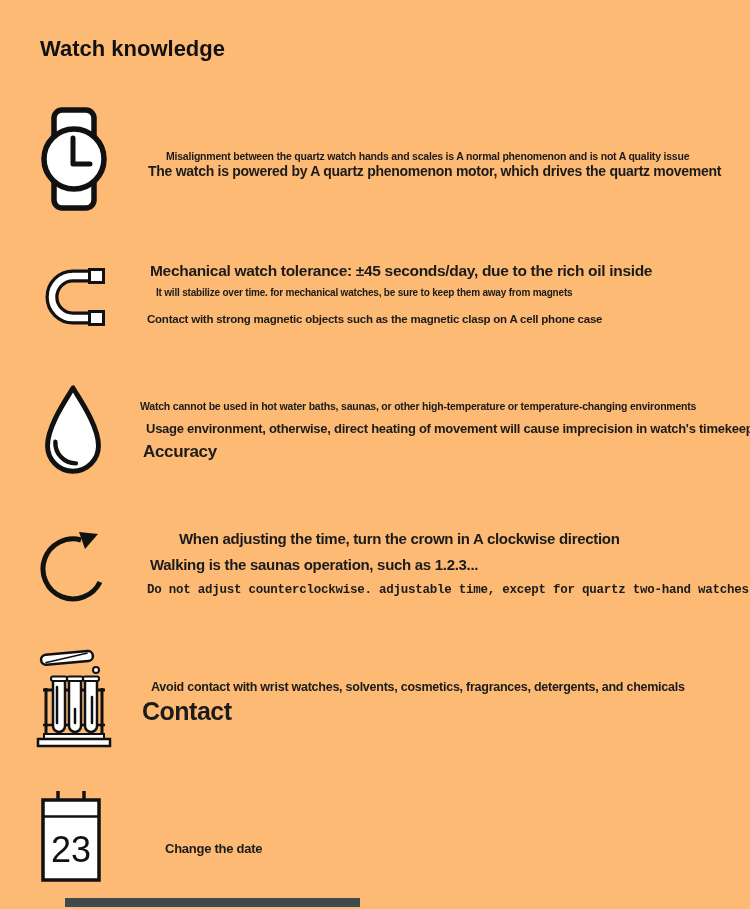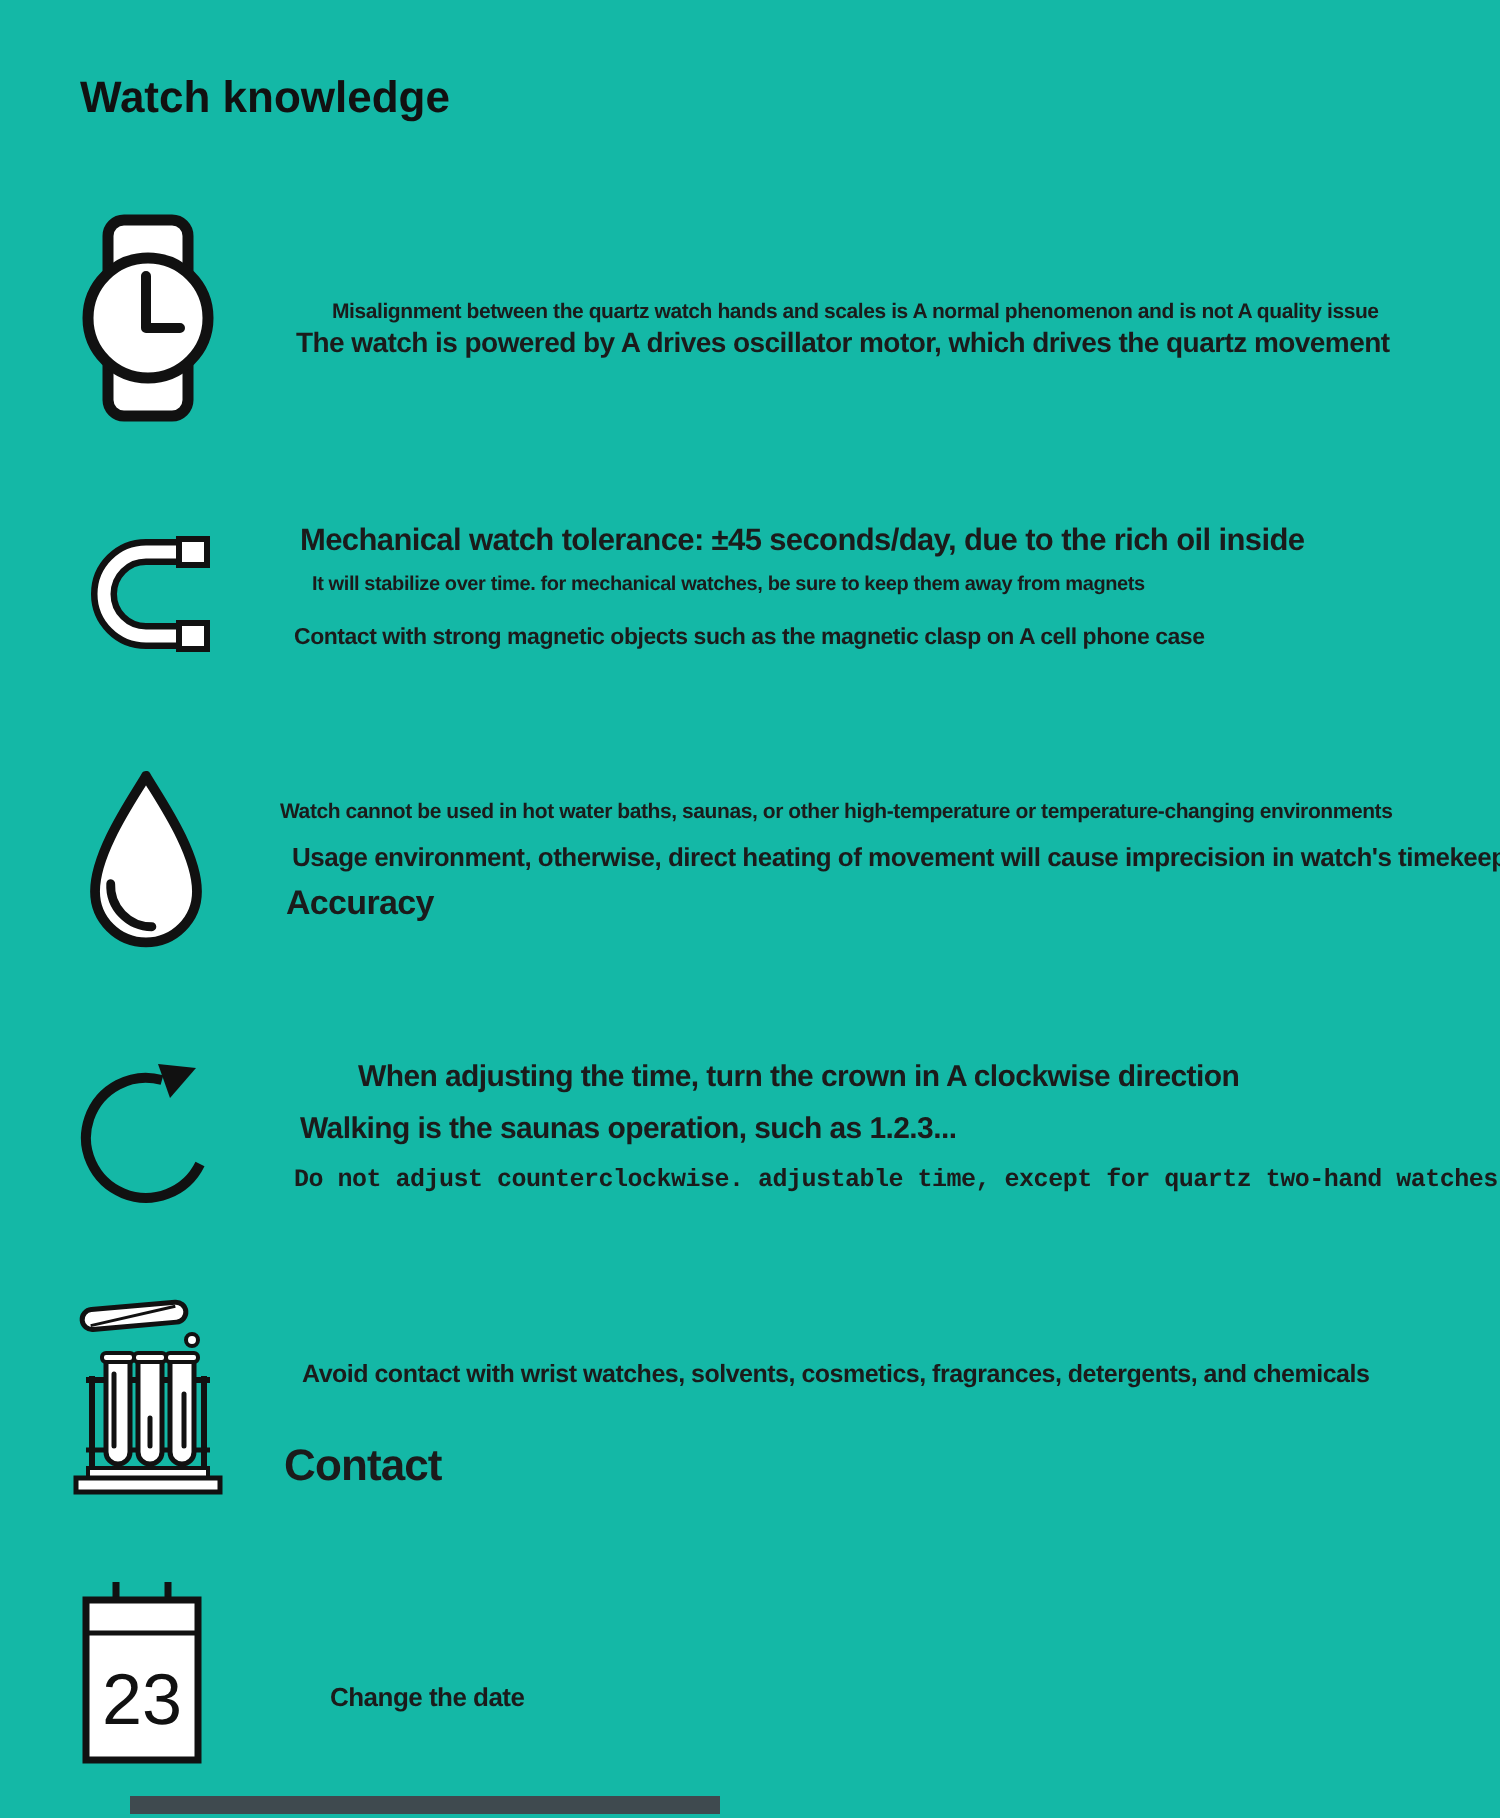--- a/index.html
+++ b/index.html
@@ -1,19 +1,19 @@
 <!DOCTYPE html>
 <html><head>
 <meta charset="utf-8">
 <style>
   html,body{margin:0;padding:0;background:#ffffff;}
   .page{
     position:relative;
     width:750px;height:909px;
-    background:#14b8a6;
+    background:#fdba74;
     font-family:"Liberation Sans", sans-serif;
     overflow:hidden;
   }
   .title{
     position:absolute;left:40px;top:36px;
     font-size:22px;font-weight:bold;color:#111;
     letter-spacing:0;margin:0;
   }
   .icon{position:absolute;}
   .icon svg{display:block;width:100%;height:100%;}
@@ -26,21 +26,21 @@
   .s2-l1{left:150px;top:262px;font-size:15.5px;}
   .s2-l2{left:156px;top:287px;font-size:10px;}
   .s2-l3{left:147px;top:313px;font-size:11.5px;}
   .s3-l1{left:140px;top:400px;font-size:10.5px;}
   .s3-l2{left:146px;top:421px;font-size:13px;}
   .s3-l3{left:143px;top:442px;font-size:17px;}
   .s4-l1{left:179px;top:530px;font-size:15px;}
   .s4-l2{left:150px;top:556px;font-size:15px;}
   .s4-l3{left:147px;top:583px;font-size:12.5px;font-family:Liberation Mono, monospace;}
   .s5-l1{left:151px;top:680px;font-size:12.5px;}
-  .s5-l2{left:142px;top:720px;font-size:22px;}
+  .s5-l2{left:142px;top:697px;font-size:25px;}
   .s6-l1{left:209px;top:817px;font-size:14.5px;}
   .s6-l2{left:139px;top:841px;font-size:13px;margin-left:26px;}
   .i-watch{left:38px;top:107px;width:72px;height:104px;}
   .i-magnet{left:36px;top:261px;width:74px;height:70px;}
   .i-drop{left:38px;top:383px;width:70px;height:98px;}
   .i-rotate{left:40px;top:521px;width:70px;height:90px;}
   .i-tubes{left:34px;top:641px;width:80px;height:115px;}
   .i-calendar{left:36px;top:787px;width:70px;height:98px;}
   .cal-day{font-family:"Liberation Sans", sans-serif;font-weight:400;}
   .bottom-bar{
@@ -55,21 +55,21 @@
   <h1 class="title">Watch knowledge</h1>
 
   <div class="icon i-watch">
     <svg viewBox="0 0 72 104" fill="none" xmlns="http://www.w3.org/2000/svg">
       <rect x="16" y="3" width="40" height="98" rx="8" fill="#fff" stroke="#111" stroke-width="5.5"></rect>
       <circle cx="36" cy="52" r="30" fill="#fff" stroke="#111" stroke-width="5.5"></circle>
       <path d="M35,31 L35,57 L52,57" stroke="#111" stroke-width="5" stroke-linecap="round" stroke-linejoin="round"></path>
     </svg>
   </div>
   <div class="line s1-l1">Misalignment between the quartz watch hands and scales is A normal phenomenon and is not A quality issue</div>
-  <div class="line s1-l2">The watch is powered by A drives oscillator motor, which drives the quartz movement</div>
+  <div class="line s1-l2">The watch is powered by A quartz phenomenon motor, which drives the quartz movement</div>
 
   <div class="icon i-magnet">
     <svg viewBox="0 0 74 70" fill="none" xmlns="http://www.w3.org/2000/svg">
       <path d="M60,15 H37 A21,21 0 1 0 37,57 H60" stroke="#111" stroke-width="13"></path>
       <path d="M60,15 H37 A21,21 0 1 0 37,57 H60" stroke="#fff" stroke-width="6.5"></path>
       <rect x="53.5" y="8.5" width="14" height="13" fill="#fff" stroke="#111" stroke-width="3"></rect>
       <rect x="53.5" y="50.5" width="14" height="13" fill="#fff" stroke="#111" stroke-width="3"></rect>
     </svg>
   </div>
   <div class="line s2-l1">Mechanical watch tolerance: ±45 seconds/day, due to the rich oil inside</div>

